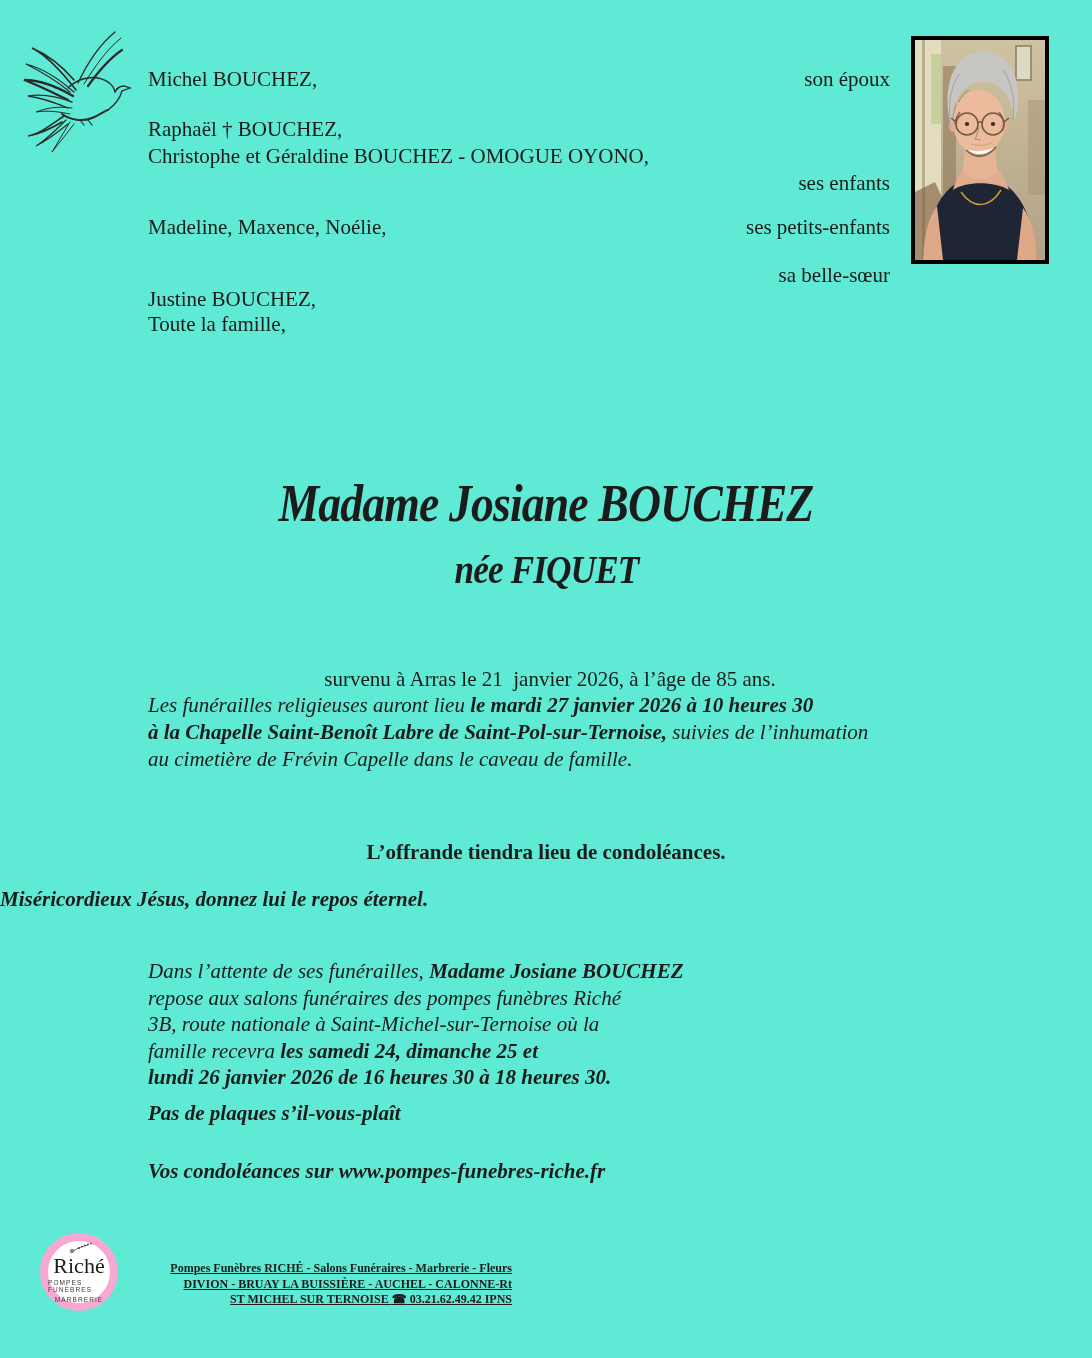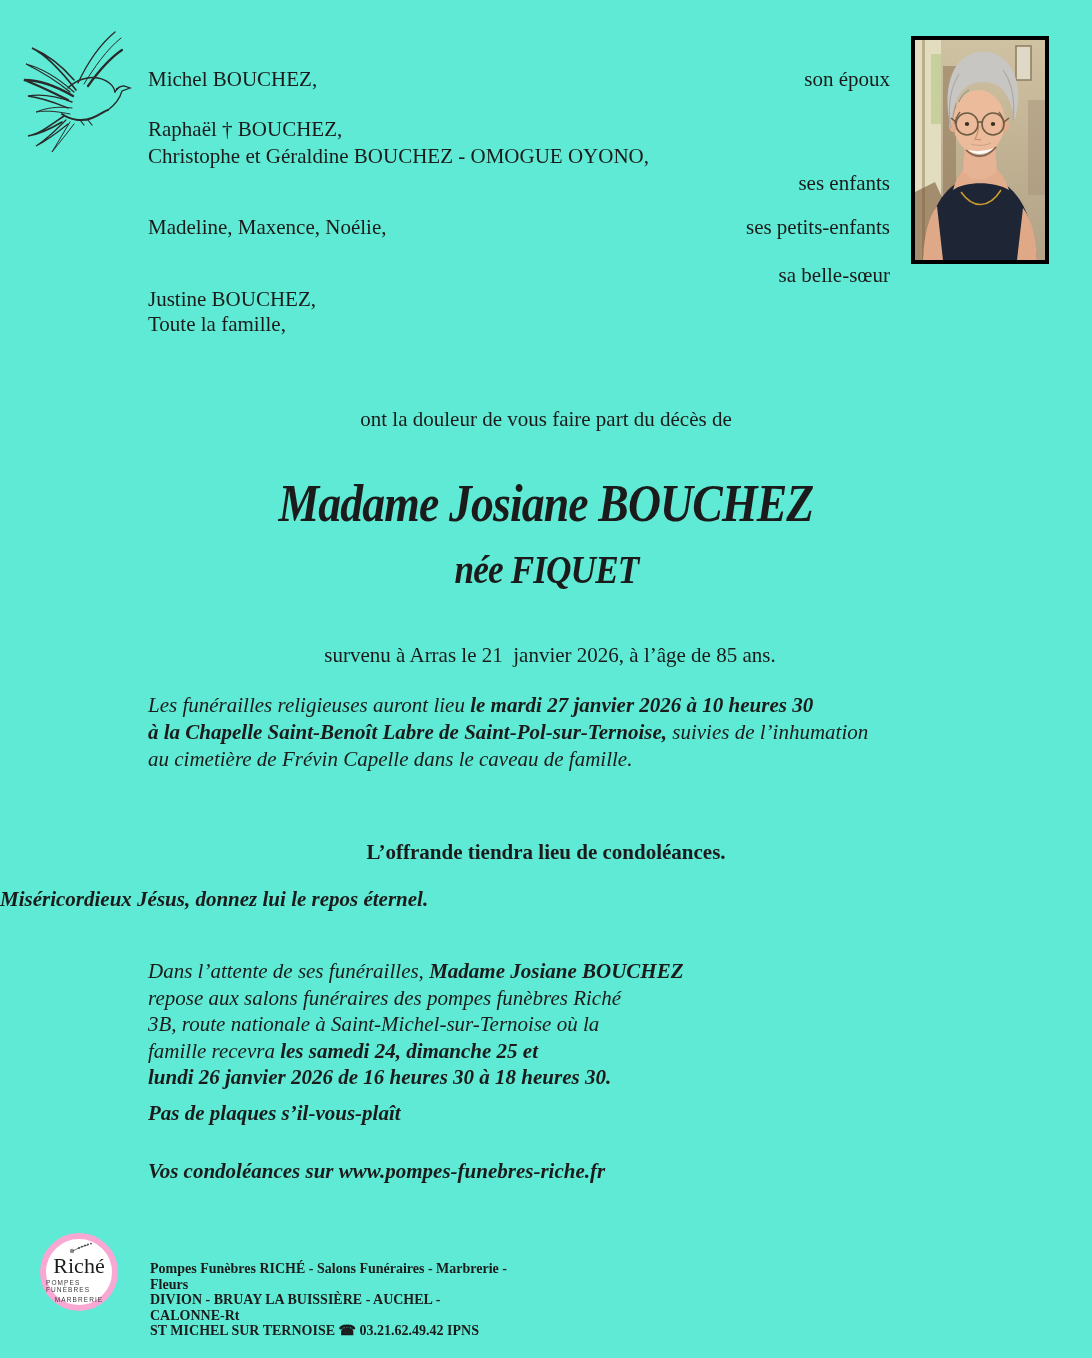--- a/index.html
+++ b/index.html
@@ -14,23 +14,23 @@
   .b { font-weight:bold; }
   .i { font-style:italic; }
   .pre { white-space:pre-wrap; }
   .relation { left:640px; width:250px; text-align:right; }
   .name-col { left:148px; }
   .title-line { font-size:52px; font-weight:bold; font-style:italic; }
   .maiden-line { font-size:40px; font-weight:bold; font-style:italic; }
   .condensed { display:inline-block; transform:scaleX(0.88); transform-origin:center; letter-spacing:-1px; }
   .photo-frame { left:911px; top:36px; width:138px; height:228px; border:4px solid #000; background:#c9bb9d; }
   .repose { left:148px; top:958px; font-size:21px; line-height:26.5px; font-style:italic; }
-  .footer-block { left:150px; top:1261px; width:362px; text-align:left; font-weight:bold; font-size:14px; line-height:15.5px; }
+  .footer-block { left:150px; top:1261px; width:362px; text-align:right; font-weight:bold; font-size:12px; line-height:15.5px;text-decoration:underline; }
   .logo-circle {
-    left:40px; top:1233px; width:78px; height:78px; border:6px solid #f9a8d4; border-radius:50%;
+    left:40px; top:1233px; width:78px; height:78px; border:8px solid #f9a8d4; border-radius:50%;
     display:flex; flex-direction:column; align-items:center; justify-content:center; background:#fff;
   }
   .logo-brand { font-size:22px; line-height:20px; color:#1d1d1d; margin-top:2px; }
   .logo-sub { font-size:6.5px; letter-spacing:1.1px; color:#3a3a3a; font-family:"Liberation Sans", sans-serif; margin-top:3px; }
 </style>
 </head>
 <body>
 
 <div class="page">
 
@@ -109,30 +109,29 @@
   <div class="abs relation body-fs" style="top:170px;">ses enfants</div>
 
   <div class="abs name-col body-fs" style="top:214px;">Madeline, Maxence, Noélie,</div>
   <div class="abs relation body-fs" style="top:214px;">ses petits-enfants</div>
 
   <div class="abs name-col body-fs" style="top:250px;margin-top:36px;">Justine BOUCHEZ,</div>
   <div class="abs relation body-fs" style="top:262px;">sa belle-sœur</div>
 
   <div class="abs name-col body-fs" style="top:311px;">Toute la famille,</div>
 
-  <div class="abs center body-fs" style="top:406px;">ont la douleur de vous faire part du décès de</div>
 
   <div class="abs center title-line" style="top:474px;">
     <span class="condensed">Madame Josiane BOUCHEZ</span>
   </div>
   <div class="abs center maiden-line" style="top:546px;">
     <span class="condensed">née FIQUET</span>
   </div>
 
-  <div class="abs center body-fs pre" style="top:642px;padding-left:8px;">survenu à Arras le 21  janvier 2026, à l’âge de 85 ans.</div>
+  <div class="abs center body-fs pre" style="top:666px;padding-left:8px;">survenu à Arras le 21  janvier 2026, à l’âge de 85 ans.</div>
 
   <div class="abs body-fs" style="left:148px; top:692px; width:860px;font-style:italic;">
     <div><span>Les funérailles religieuses auront lieu </span><span class="b">le mardi 27 janvier 2026 à 10 heures 30</span></div>
     <div><span class="b">à la Chapelle Saint-Benoît Labre de Saint-Pol-sur-Ternoise,</span><span> suivies de l’inhumation</span></div>
     <div><span>au cimetière de Frévin Capelle dans le caveau de famille.</span></div>
   </div>
 
   <div class="abs center body-fs b" style="top:839px;">L’offrande tiendra lieu de condoléances.</div>
   <div class="abs body-fs b i" style="left:0; top:886px; width:967px; ">Miséricordieux Jésus, donnez lui le repos éternel.</div>
 

